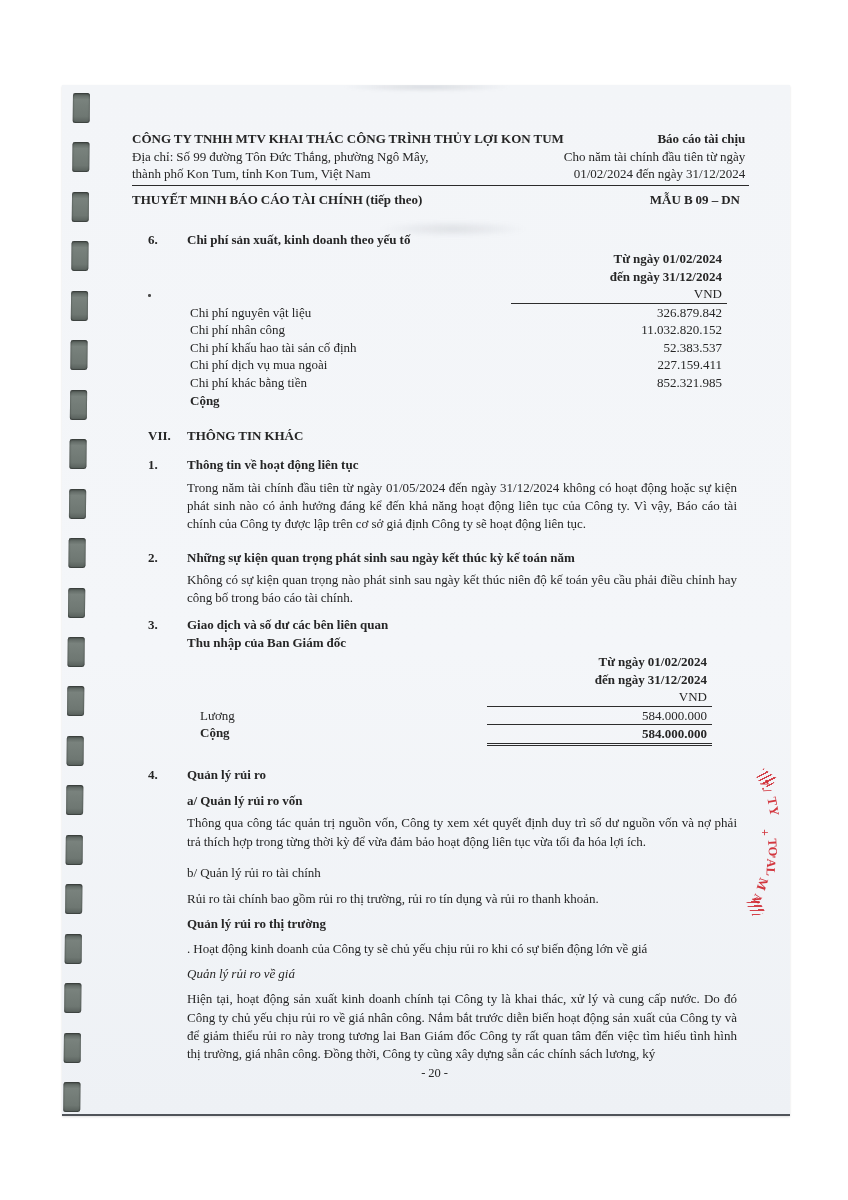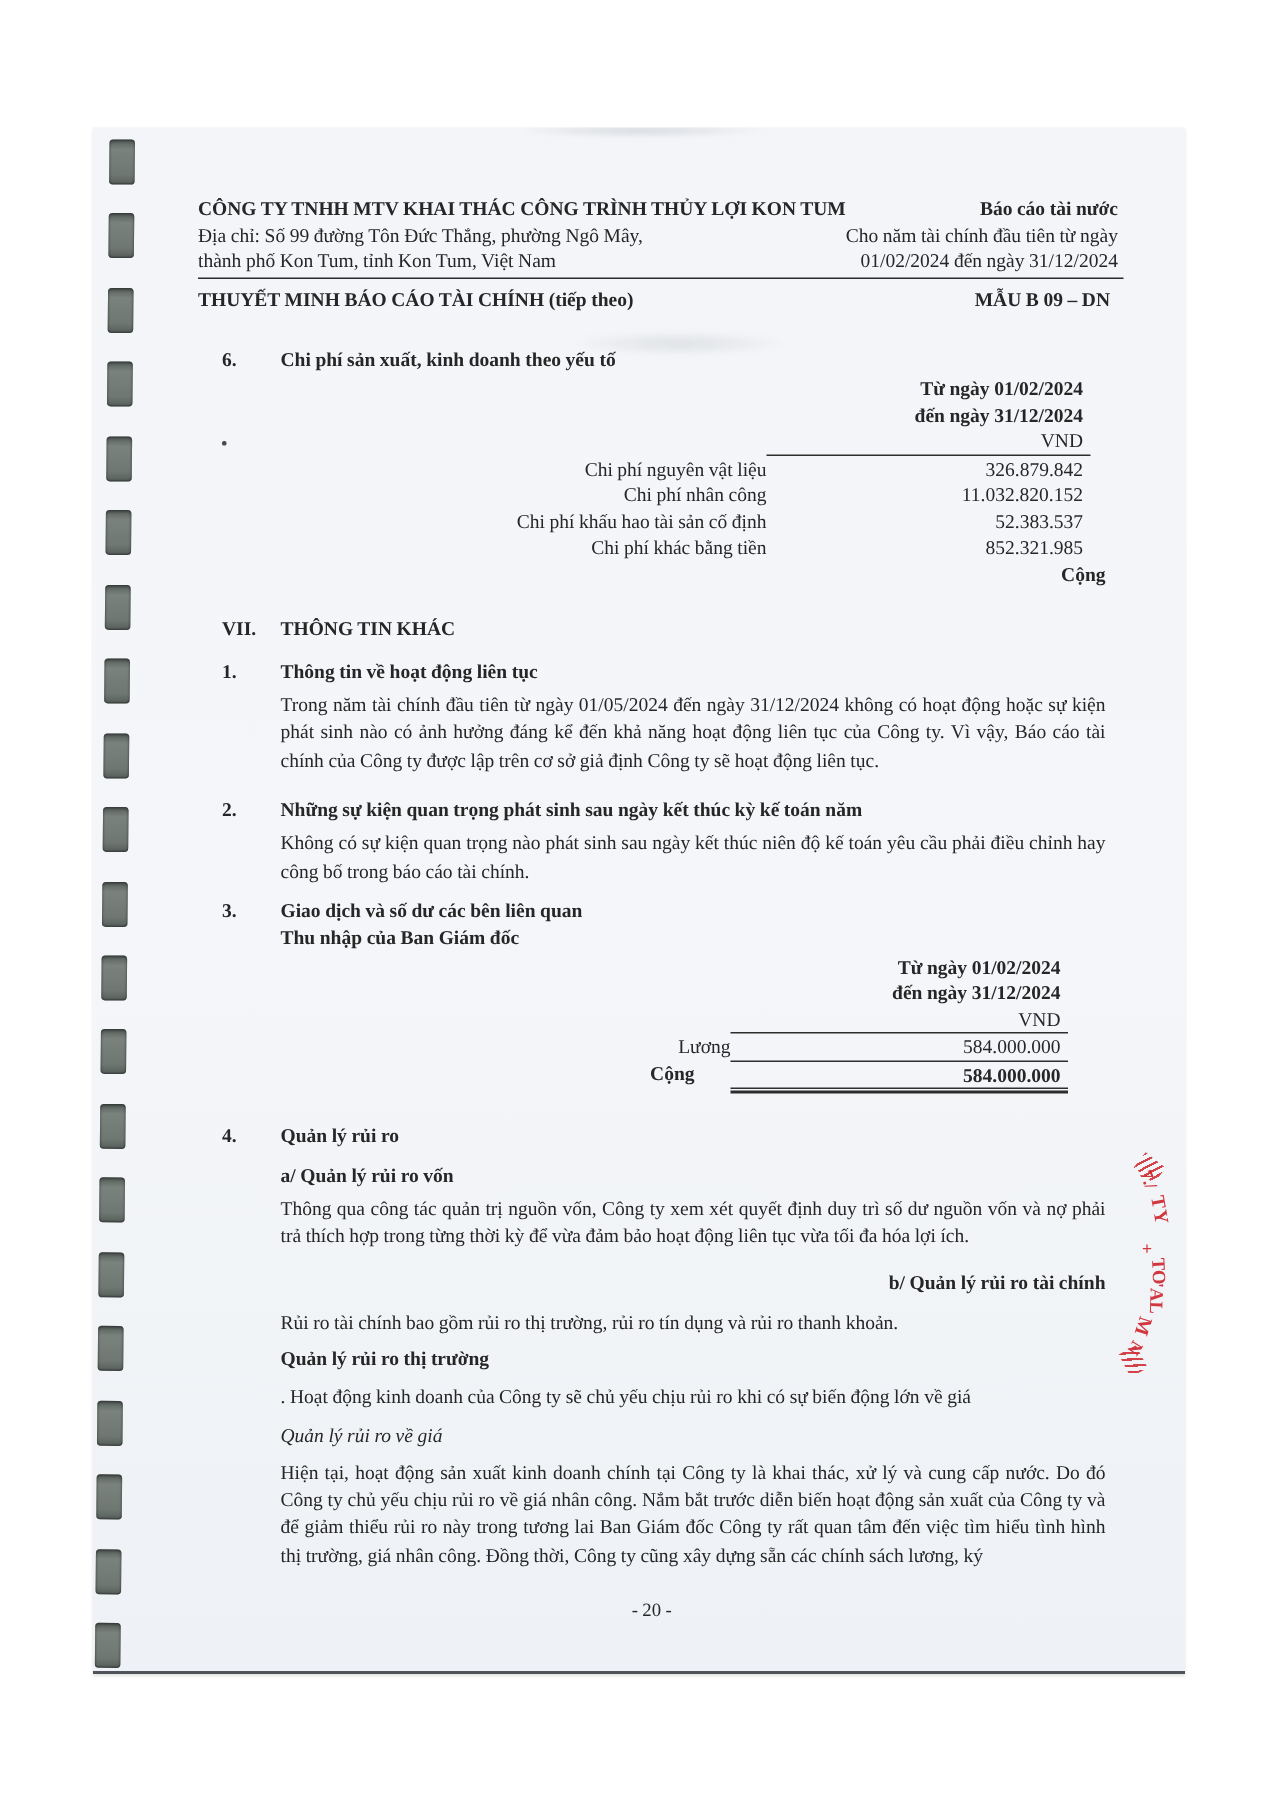--- a/index.html
+++ b/index.html
@@ -40,36 +40,36 @@
   .m-sec6 { margin-top:22px; }
   .m-vii  { margin-top:18px; }
   .m-it1  { margin-top:11px; }
   .m-it2  { margin-top:15px; }
   .m-it3  { margin-top:8px; }
   .m-it4  { margin-top:22px; }
 
   .para { margin-top:4px; text-align:justify; }
   .sub-title-a { margin-top:8px; font-weight:bold; }
   .para-a { margin-top:4px; text-align:justify; }
-  .sub-title-b { margin-top:13px; font-weight:bold;text-align:right; }
+  .sub-title-b { margin-top:13px; font-weight:normal; }
   .para-b { margin-top:8px; }
   .market-title { margin-top:6px; font-weight:bold; }
   .market-body { margin-top:7px; }
   .price-title { margin-top:7px; font-style:italic;font-family:Liberation Serif, serif; }
   .final-para { margin-top:7px; text-align:justify; }
   .subtitle3 { font-weight:bold; }
 
   
   .ftable { margin-top:1px; }
   .f-period { width:216px; margin-left:auto; margin-right:10px; padding-right:5px; box-sizing:border-box;
               text-align:right; font-weight:bold; line-height:17.5px; }
   .vnd-row { display:flex; line-height:17.5px; }
   .vnd-cell { margin-left:auto; width:216px; margin-right:10px; padding-right:5px; box-sizing:border-box;
               text-align:right; border-bottom:1.4px solid #2d2d2d; }
-  .f-row { display:flex; justify-content:flex-end; line-height:17.6px; }
+  .f-row { display:flex; justify-content:space-between; line-height:17.6px; }
   .f-row .lbl { padding-left:3px; white-space:nowrap; }
   .amount { width:216px; margin-right:10px; padding-right:5px; box-sizing:border-box; text-align:right; }
   .f-total { font-weight:bold;gap:24px; }
   .f-total .amount { border-top:1.4px solid #2d2d2d; border-bottom:1.4px solid #2d2d2d; position:relative; }
   .f-total .amount::after { content:""; position:absolute; left:0; right:0; bottom:-3.6px; height:1.4px; background:#2d2d2d; }
 
   
   .t2 .f-period, .t2 .vnd-cell, .t2 .amount { width:225px; margin-right:25px; }
   .t2 .f-row .lbl { padding-left:13px; }
 
@@ -116,21 +116,21 @@
 
   <div class="content">
 
     <div class="hdr-row">
       <div class="company">
         <div class="company-name">CÔNG TY TNHH MTV KHAI THÁC CÔNG TRÌNH THỦY LỢI KON TUM</div>
         <div>Địa chỉ: Số 99 đường Tôn Đức Thắng, phường Ngô Mây,</div>
         <div>thành phố Kon Tum, tỉnh Kon Tum, Việt Nam</div>
       </div>
       <div class="report-meta">
-        <div class="report-title">Báo cáo tài nước</div>
+        <div class="report-title">Báo cáo tài chịu</div>
         <div>Cho năm tài chính đầu tiên từ ngày</div>
         <div>01/02/2024 đến ngày 31/12/2024</div>
       </div>
     </div>
 
     <div class="divider"></div>
 
     <div class="title-row">
       <div>
         <span>THUYẾT MINH BÁO CÁO TÀI CHÍNH</span>
@@ -155,20 +155,24 @@
             <span class="lbl">Chi phí nguyên vật liệu</span>
             <span class="amount">326.879.842</span>
           </div>
           <div class="f-row">
             <span class="lbl">Chi phí nhân công</span>
             <span class="amount">11.032.820.152</span>
           </div>
           <div class="f-row">
             <span class="lbl">Chi phí khấu hao tài sản cố định</span>
             <span class="amount">52.383.537</span>
+          </div>
+          <div class="f-row">
+            <span class="lbl">Chi phí dịch vụ mua ngoài</span>
+            <span class="amount">227.159.411</span>
           </div>
           <div class="f-row">
             <span class="lbl">Chi phí khác bằng tiền</span>
             <span class="amount">852.321.985</span>
           </div>
           <div class="f-row f-total">
             <span class="lbl">Cộng</span>
           </div>
         </div>
       </div>

